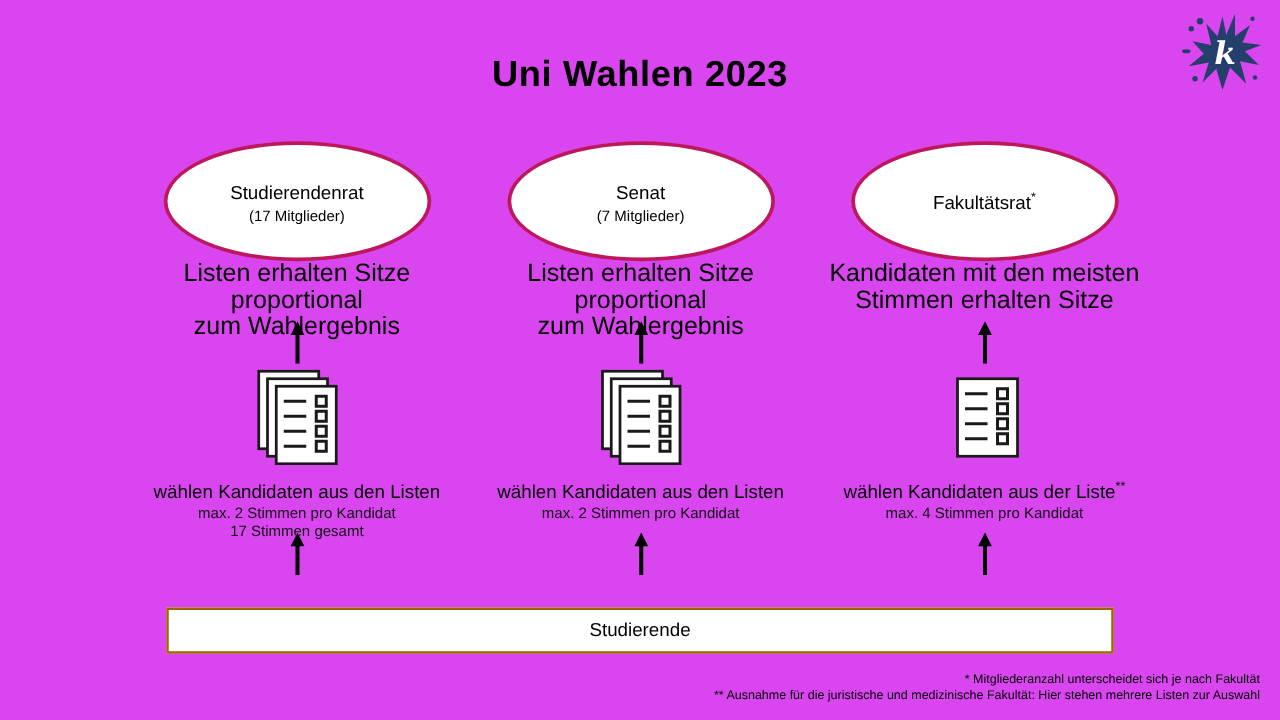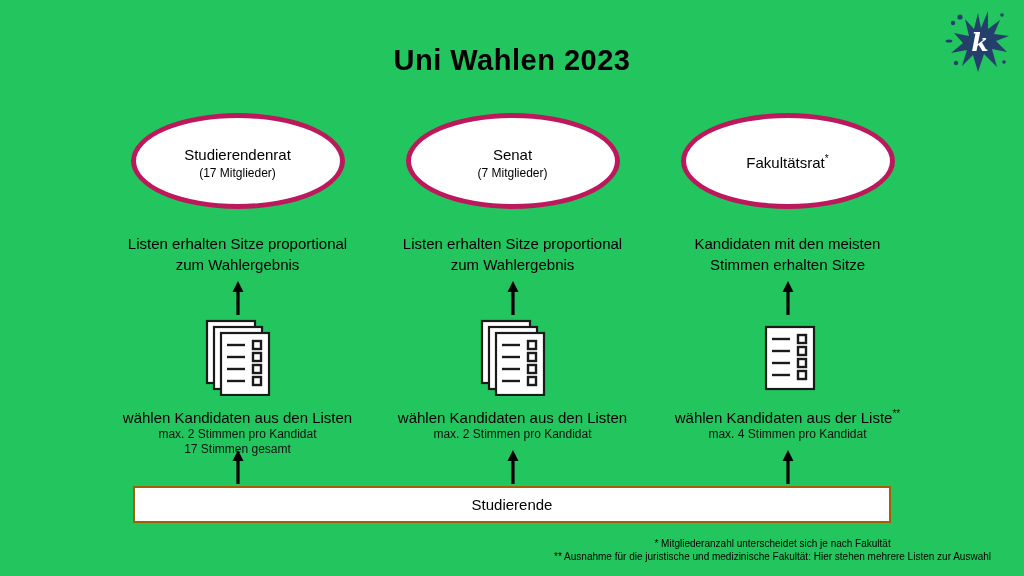--- a/index.html
+++ b/index.html
@@ -1,53 +1,53 @@
 <!DOCTYPE html>
 <html><head>
 <meta charset="utf-8">
 <style>
   html,body{margin:0;padding:0;background:#fff;}
   .slide{
-    position:relative;width:1024px;height:576px;background:#22c55e;overflow:hidden;
+    position:relative;width:1024px;height:576px;background:#d946ef;overflow:hidden;
     font-family:"Liberation Sans", sans-serif;color:#000;
   }
   .title{
     position:absolute;top:44px;left:0;width:100%;text-align:center;
     font-size:29px;font-weight:bold;letter-spacing:0.5px;
   }
   .logo{position:absolute;top:8px;right:12px;width:68px;height:68px;}
   .columns{
     position:absolute;top:113px;left:100px;width:825px;display:flex;
   }
   .col{width:275px;display:flex;flex-direction:column;align-items:center;}
   .ellipse{
-    width:214px;height:96px;border:5px solid #be185d;border-radius:50%;
+    width:214px;height:96px;border:3px solid #be185d;border-radius:50%;
     display:flex;flex-direction:column;align-items:center;justify-content:center;
     background:#fff;box-sizing:border-box;
   }
   .body-name{font-size:15px;line-height:18px;}
   .body-name sup{font-size:10px;}
   .body-members{font-size:12px;line-height:15px;margin-top:2px;}
   .outcome{
-    margin-top:24px;height:42px;font-size:15px;line-height:21px;text-align:center;width:260px;
+    height:42px;font-size:20px;line-height:21px;text-align:center;width:260px;
   }
   .arrow-row{margin-top:6px;height:36px;display:flex;align-items:flex-start;justify-content:center;}
   .icon-row{height:78px;margin-top:1px;}
   .action{margin-top:8px;height:46px;text-align:center;width:270px;}
   .action-line1{font-size:15px;line-height:19px;}
   .action-line1 sup{font-size:10px;}
   .action-rule{font-size:12px;line-height:15px;color:#111;}
   .arrow-bottom-row{height:34px;display:flex;align-items:flex-start;justify-content:center;}
   .base-box{
     position:absolute;left:133px;top:486px;width:758px;height:37px;
     border:2px solid #a16207;box-sizing:border-box;background:#fff;
     display:flex;align-items:center;justify-content:center;font-size:15px;
   }
   .footnotes{
-    position:absolute;right:33px;top:537px;text-align:center;
+    position:absolute;right:16px;top:537px;text-align:right;
     font-size:10px;line-height:13px;color:#000;
   }
   svg{display:block;}
 </style>
 </head>
 <body>
 
 <div class="slide">
 
   <div class="title">Uni Wahlen 2023</div>

